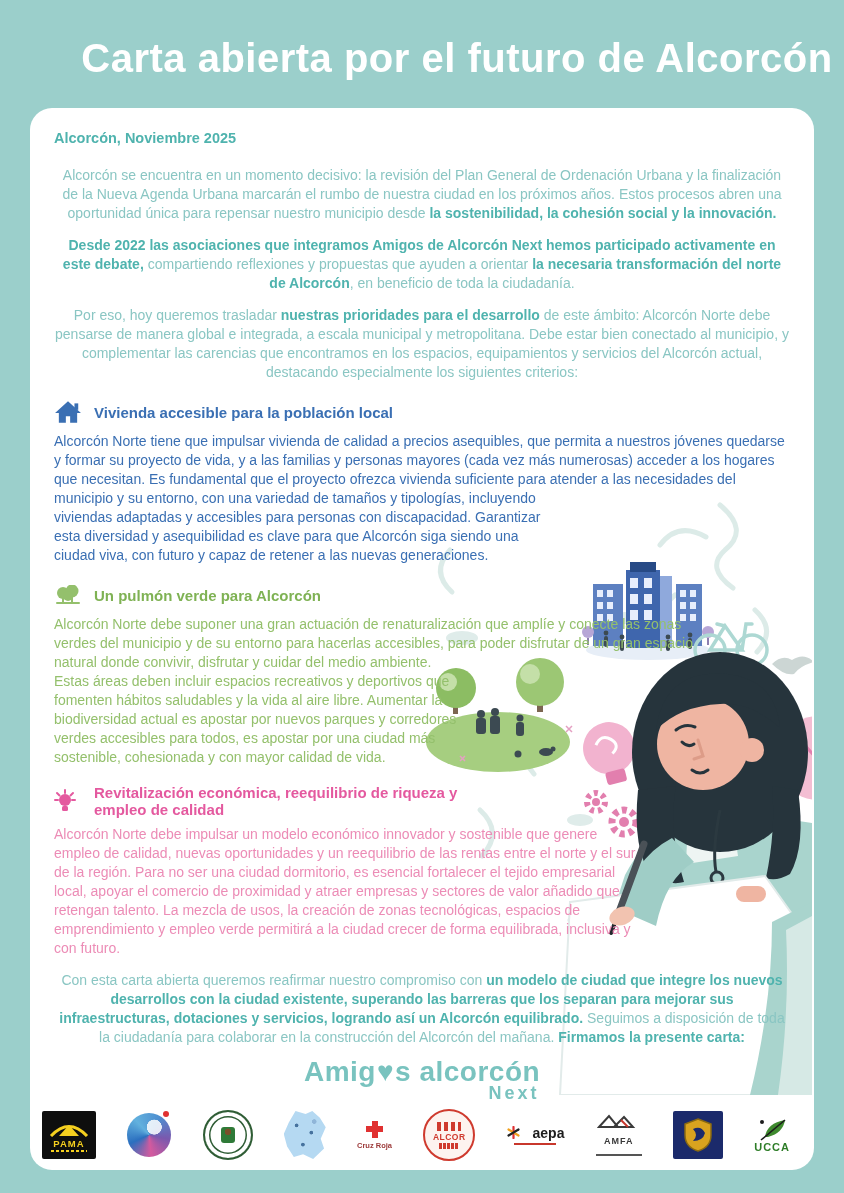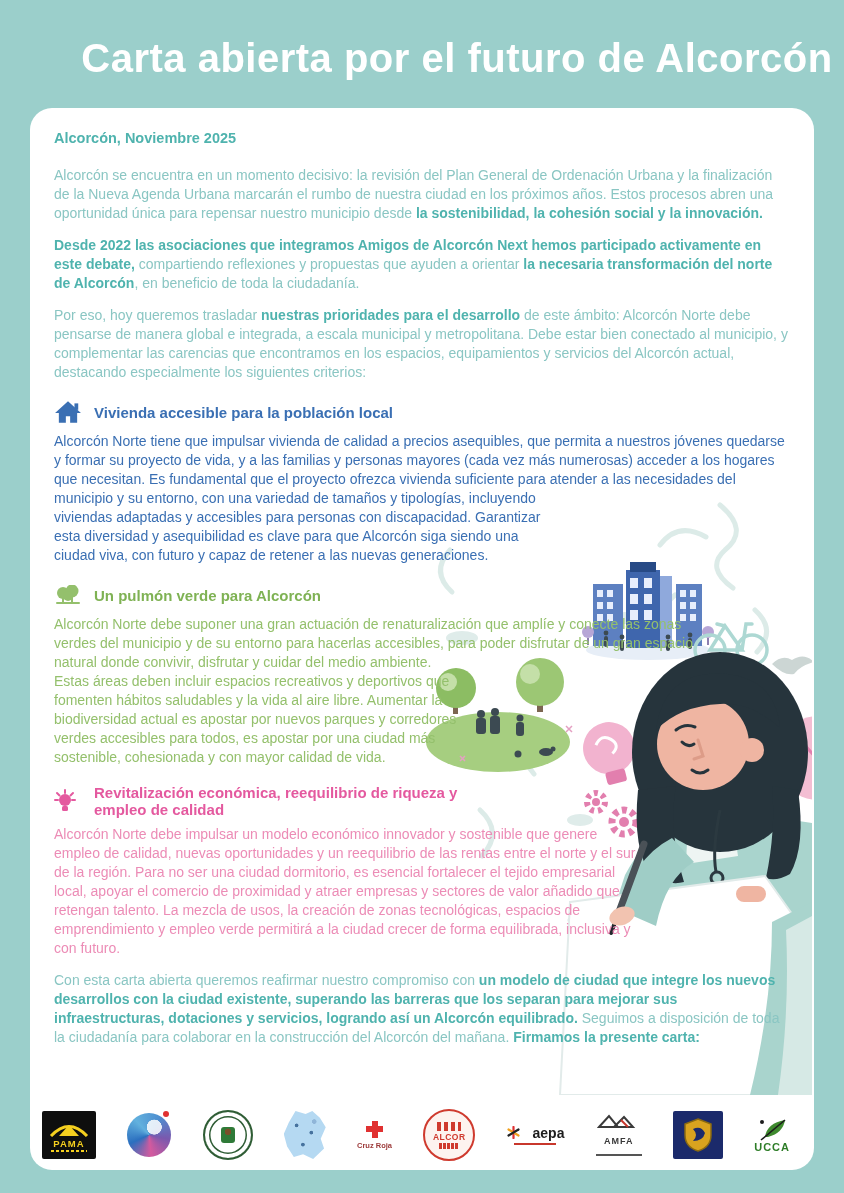--- a/index.html
+++ b/index.html
@@ -22,21 +22,21 @@
     position:absolute;top:36px;left:0;width:100%;
     text-align:center;color:#ffffff;font-size:40px;font-weight:bold;letter-spacing:.5px;padding-left:35px;
   }
   .card{
     position:absolute;left:30px;top:108px;width:784px;height:1062px;
     background:#ffffff;border-radius:22px;box-sizing:border-box;
     padding:20px 24px;overflow:hidden;
   }
   .content{position:relative;z-index:2;}
   .date{color:var(--teal-bold);font-weight:bold;font-size:14.5px;margin:2px 0 20px;}
-  p.para{color:var(--teal-text);font-size:14px;line-height:19px;margin:0 0 13px;}
+  p.para{color:var(--teal-text);font-size:14px;line-height:19px;margin:0 0 13px;text-align:center;}
   p.para .b, .closing .b{font-weight:bold;color:var(--teal-bold);}
   .sec-head{display:flex;align-items:center;gap:10px;font-weight:bold;font-size:15px;margin:17px 0 7px;}
   .sec-head .ic{width:30px;height:26px;flex:0 0 auto;display:flex;align-items:center;}
   .sec-head.h-blue{color:var(--blue);}
   .sec-head.h-green{color:var(--green-head);}
   .sec-head.h-pink{color:var(--pink-head);}
   .sec-body{font-size:14px;line-height:19px;margin:0 0 13px;}
   .sec-body.t-blue{color:var(--blue);}
   .sec-body.t-green{color:var(--green);}
   .sec-body.t-pink{color:var(--pink);}
@@ -309,20 +309,24 @@
         <span>Revitalización económica, reequilibrio de riqueza y empleo de calidad</span>
       </div>
       <div class="sec-body t-pink">
         <div class="sp s3a"></div>
         <span>Alcorcón Norte debe impulsar un modelo económico innovador y sostenible que genere empleo de calidad, nuevas oportunidades y un reequilibrio de las rentas entre el norte y el sur de la región. Para no ser una ciudad dormitorio, es esencial fortalecer el tejido empresarial local, apoyar el comercio de proximidad y atraer empresas y sectores de valor añadido que retengan talento. La mezcla de usos, la creación de zonas tecnológicas, espacios de emprendimiento y empleo verde permitirá a la ciudad crecer de forma equilibrada, inclusiva y con futuro.</span>
       </div>
 
       <p class="closing para"><span>Con esta carta abierta queremos reafirmar nuestro compromiso con </span><span class="b">un modelo de ciudad que integre los nuevos desarrollos con la ciudad existente, superando las barreras que los separan para mejorar sus infraestructuras, dotaciones y servicios, logrando así un Alcorcón equilibrado.</span><span> Seguimos a disposición de toda la ciudadanía para colaborar en la construcción del Alcorcón del mañana. </span><span class="b">Firmamos la presente carta:</span></p>
     </div>
 
+    <div class="signature">
+      <div class="sig-main"><span>Amig</span><span class="sig-heart">♥</span><span>s alcorcón</span></div>
+      <div class="sig-next">Next</div>
+    </div>
 
     <div class="partners">
       <div class="pt pt-pama">
         <svg width="44" height="18" viewBox="0 0 44 18">
           <path d="M4 17 Q22 -2 40 17" stroke="#f5cf1f" stroke-width="3" fill="none"></path>
           <polygon points="22,6 32,17 12,17" fill="#f5cf1f"></polygon>
         </svg>
         <span class="lbl">PAMA</span>
         <span class="bar"></span>
       </div>

